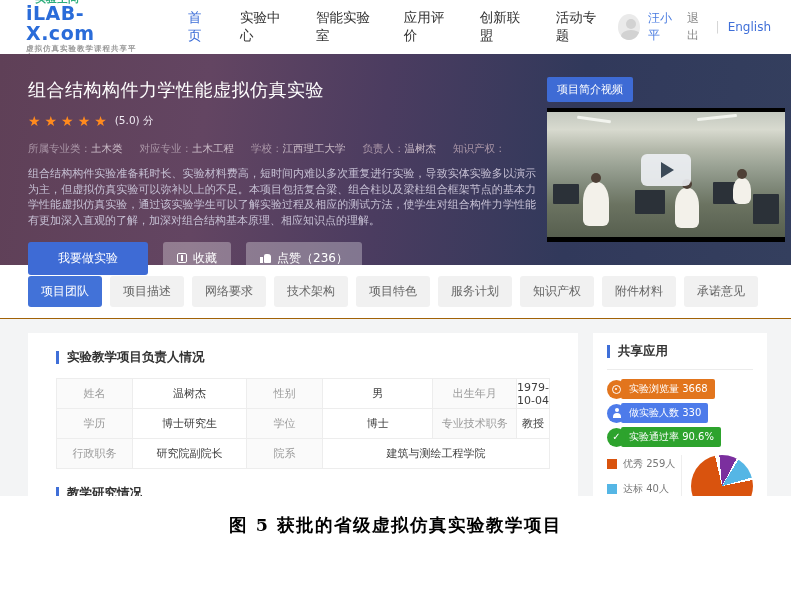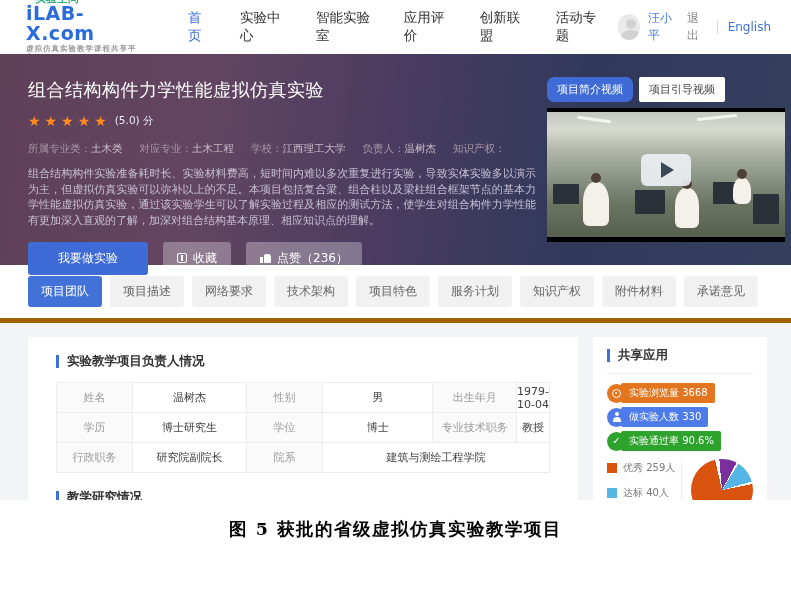--- a/index.html
+++ b/index.html
@@ -45,35 +45,35 @@
   .icon-fav { width:10px; height:10px; border:1px solid #fff; border-radius:2px; position:relative; display:inline-block; }
   .icon-fav::after { content:""; position:absolute; left:3px; top:1px; width:2px; height:6px; background:#fff; }
   .icon-thumb { width:11px; height:10px; position:relative; display:inline-block; }
   .icon-thumb::before { content:""; position:absolute; left:0; bottom:0; width:3px; height:6px; background:#fff; }
   .icon-thumb::after { content:""; position:absolute; left:4px; bottom:0; width:7px; height:9px; background:#fff; border-radius:2px 3px 1px 1px; }
 
   
   .video-block { position:absolute; top:23px; right:6px; width:238px; }
   .video-btns { display:flex; gap:6px; margin-bottom:6px; }
   .vbtn { font-size:11px; padding:5px 10px; border:none; cursor:pointer; font-family:inherit; border-radius:2px; }
-  .vbtn.active { background:#3e6bd5; color:#fff;border-radius:7px; }
+  .vbtn.active { background:#3e6bd5; color:#fff; }
   .vbtn.plain { background:#fff; color:#444; }
   .thumb { width:238px; height:134px; background:#000; position:relative; cursor:pointer; overflow:hidden; }
   .scene { position:absolute; left:0; right:0; top:4px; bottom:5px;
     background:linear-gradient(180deg,#c3c8bf 0%,#d8dacf 14%,#b3b8aa 30%,#99a193 44%,#828b7c 58%,#6b7361 74%,#575f4f 100%); }
   .ceil-light { position:absolute; background:#f2f4ee; height:3px; border-radius:1px; }
   .mon { position:absolute; background:#2b3138; border-radius:1px; }
   .person { position:absolute; background:#f3f1ea; border-radius:45% 45% 6px 6px; }
   .person::before { content:""; position:absolute; left:50%; top:-9px; transform:translateX(-50%); width:10px; height:10px; border-radius:50%; background:#4e4036; }
   .play { position:absolute; left:50%; top:46%; transform:translate(-50%,-50%); width:50px; height:32px;
     background:rgba(238,241,245,0.9); border-radius:6px; display:flex; align-items:center; justify-content:center; cursor:pointer; }
   .play-tri { width:0; height:0; border-top:8px solid transparent; border-bottom:8px solid transparent; border-left:13px solid #3c4a58; margin-left:3px; }
 
   
-  .tabs { background:#fff; padding:11px 17px 11px 28px; display:flex; gap:8px; border-bottom:5px solid #a16207; }
+  .tabs { background:#fff; padding:11px 17px 11px 28px; display:flex; gap:8px; border-bottom:1px solid #a16207; }
   .tab { background:#f1f1f1; color:#666; font-size:12px; padding:7px 13px; border-radius:3px; border:none; cursor:pointer; font-family:inherit; white-space:nowrap; }
   .tab.active { background:#4272d8; color:#fff; }
 
   
   .content { background:#f3f4f5; height:177px; padding:14px 24px 0 28px; display:flex; gap:15px; overflow:hidden; }
   .card { background:#fff; }
   .card-left { flex:1; padding:16px 28px; }
   .card-right { width:174px; flex-shrink:0; padding:10px 14px; }
   .sec-title { display:flex; align-items:center; font-size:12.5px; font-weight:bold; color:#333; }
   .sec-bar { width:3px; height:13px; background:#3f6fd8; margin-right:8px; flex-shrink:0; }
@@ -158,21 +158,20 @@
         </button>
       <button class="btn btn-ghost">
           <span class="icon-thumb"></span>
           <span>点赞（236）</span>
         </button>
     </div>
 
     <div class="video-block">
       <div class="video-btns">
         <button class="vbtn active">项目简介视频</button>
-        <button class="vbtn plain">项目引导视频</button>
       </div>
       <div class="thumb">
         <div class="scene">
           <div class="ceil-light" style="left:30px;top:6px;width:34px;transform:rotate(8deg);"></div>
           <div class="ceil-light" style="left:150px;top:4px;width:40px;transform:rotate(-6deg);"></div>
           <div class="mon" style="left:6px;top:72px;width:26px;height:20px;"></div>
           <div class="mon" style="left:88px;top:78px;width:30px;height:24px;"></div>
           <div class="mon" style="left:166px;top:70px;width:28px;height:22px;"></div>
           <div class="mon" style="left:206px;top:82px;width:26px;height:30px;"></div>
           <div class="person" style="left:36px;top:70px;width:26px;height:44px;"></div>

